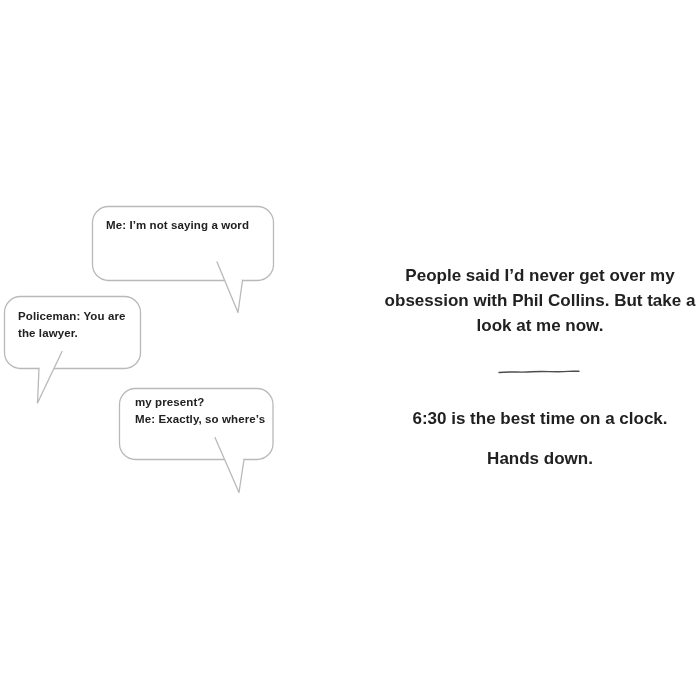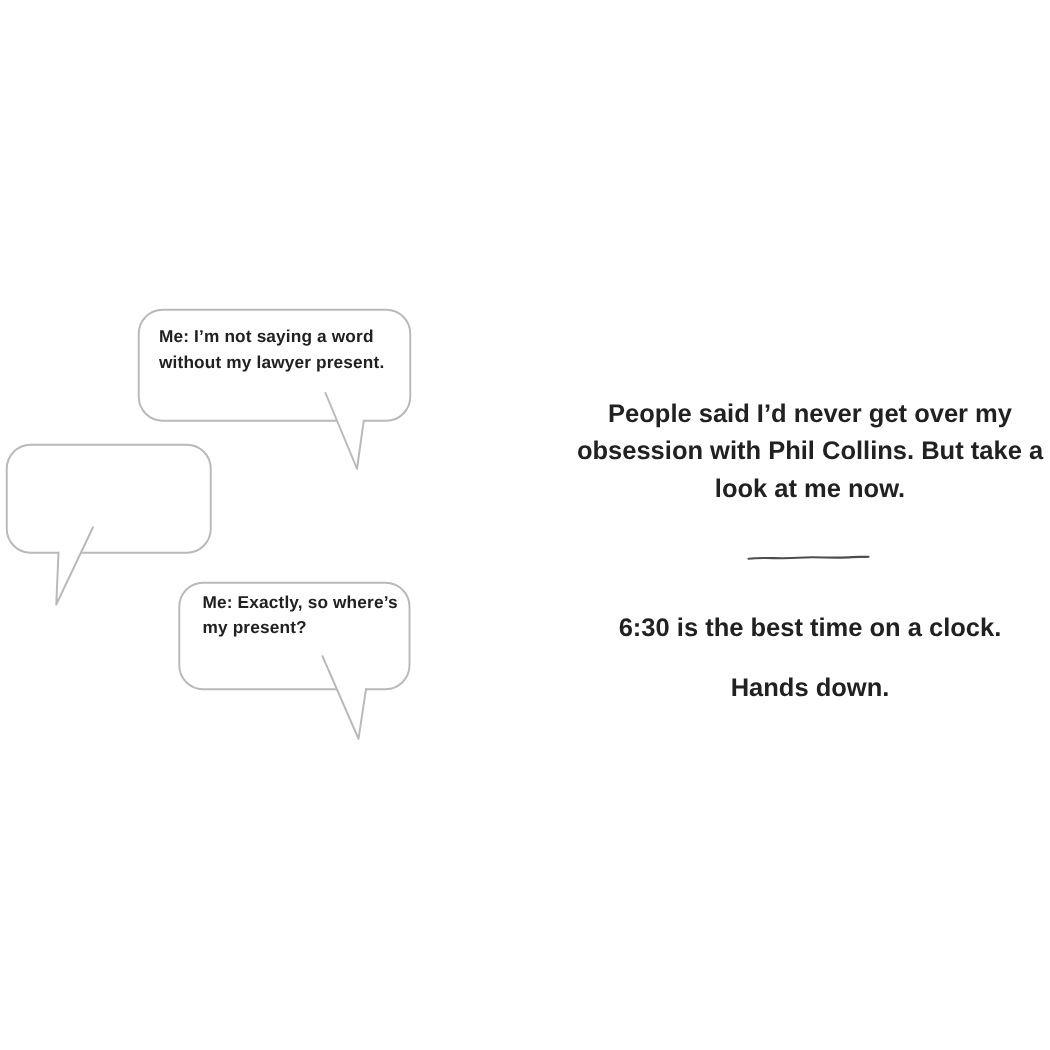--- a/index.html
+++ b/index.html
@@ -87,27 +87,30 @@
       <path d="M 62,351.5 L 37.5,403 L 39,368.5"></path>
     </g>
     <g class="bubble-shape">
       <rect x="119.5" y="388.5" width="153.5" height="71" rx="16" ry="16"></rect>
       <path d="M 215,437.5 L 239,492.5 L 244,459.5"></path>
     </g>
   </svg>
 
   <div class="bubble-text" style="left:106px; top:217px;">
     <div>Me: I’m not saying a word</div>
-    <div>without my lawyer present.</div>
   </div>
 
+  <div class="bubble-text" style="left:18px; top:308px;">
+    <div>Policeman: You are</div>
+    <div>the lawyer.</div>
+  </div>
 
   <div class="bubble-text" style="left:135px; top:394px;">
+    <div>my present?</div>
     <div>Me: Exactly, so where’s</div>
-    <div>my present?</div>
   </div>
 
   <div class="joke-block" style="top:263px;">
     <div>People said I’d never get over my</div>
     <div>obsession with Phil Collins. But take a</div>
     <div>look at me now.</div>
   </div>
 
   <div class="divider-wrap">
     <svg viewBox="0 0 82 8" xmlns="http://www.w3.org/2000/svg">

